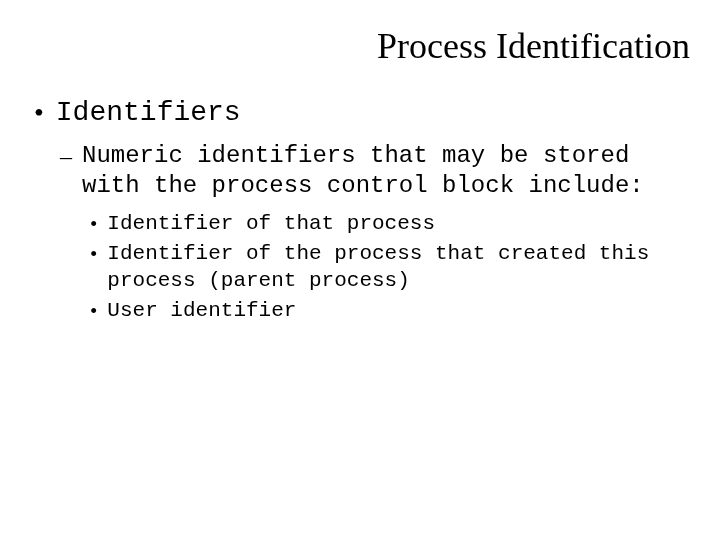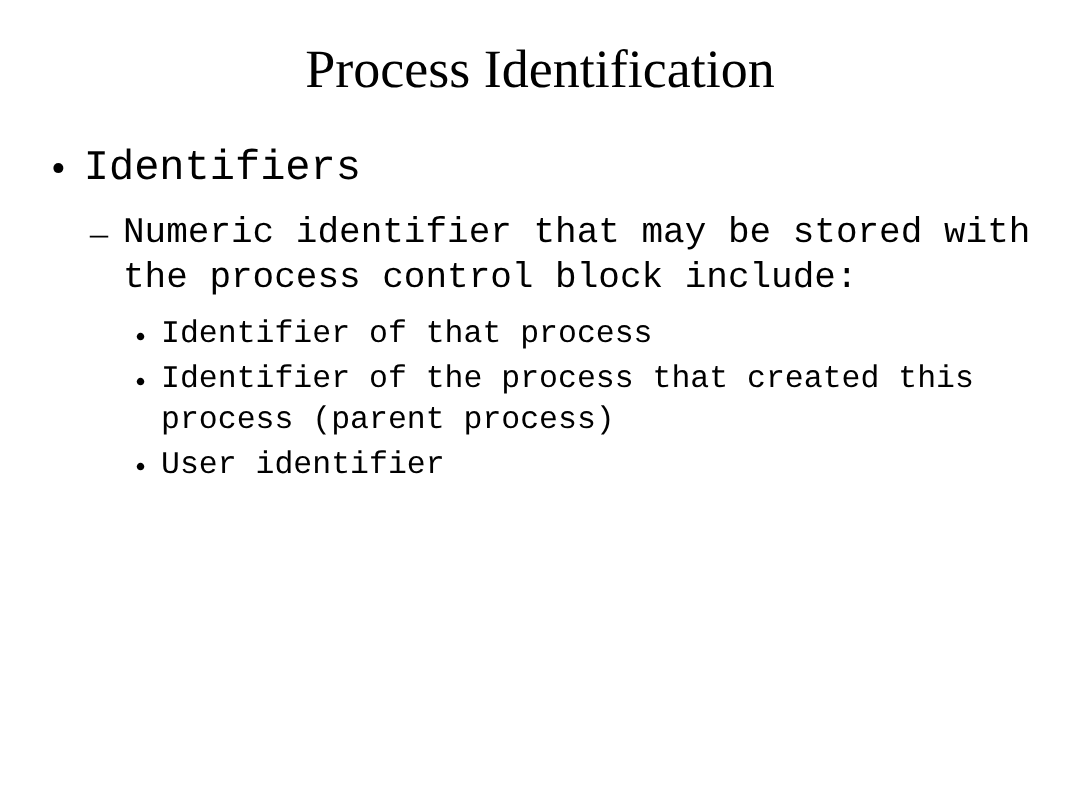--- a/index.html
+++ b/index.html
@@ -9,21 +9,21 @@
     }
     body {
       width: 720px;
       height: 540px;
       background: #ffffff;
       font-family: "Times New Roman", Times, serif;
       color: #000000;
       padding: 20px 30px;
     }
     .title {
-      text-align: center;
+      text-align: right;
       font-size: 36px;
       font-weight: normal;
       margin-bottom: 30px;
       margin-top: 5px;
     }
     .bullet-l1 {
       display: flex;
       align-items: flex-start;
       font-size: 28px;
       margin-left: 0px;
@@ -65,21 +65,21 @@
 
 <h1 class="title">Process Identification</h1>
 
 <div class="bullet-l1">
   <span class="marker">•</span>
   <span class="text">Identifiers</span>
 </div>
 
 <div class="bullet-l2">
   <span class="marker">–</span>
-  <span class="text">Numeric identifier that may be stored with the process control block include:</span>
+  <span class="text">Numeric identifiers that may be stored with the process control block include:</span>
 </div>
 
 <div class="bullet-l3">
   <span class="marker">•</span>
   <span class="text">Identifier of that process</span>
 </div>
 
 <div class="bullet-l3">
   <span class="marker">•</span>
   <span class="text">Identifier of the process that created this process (parent process)</span>

